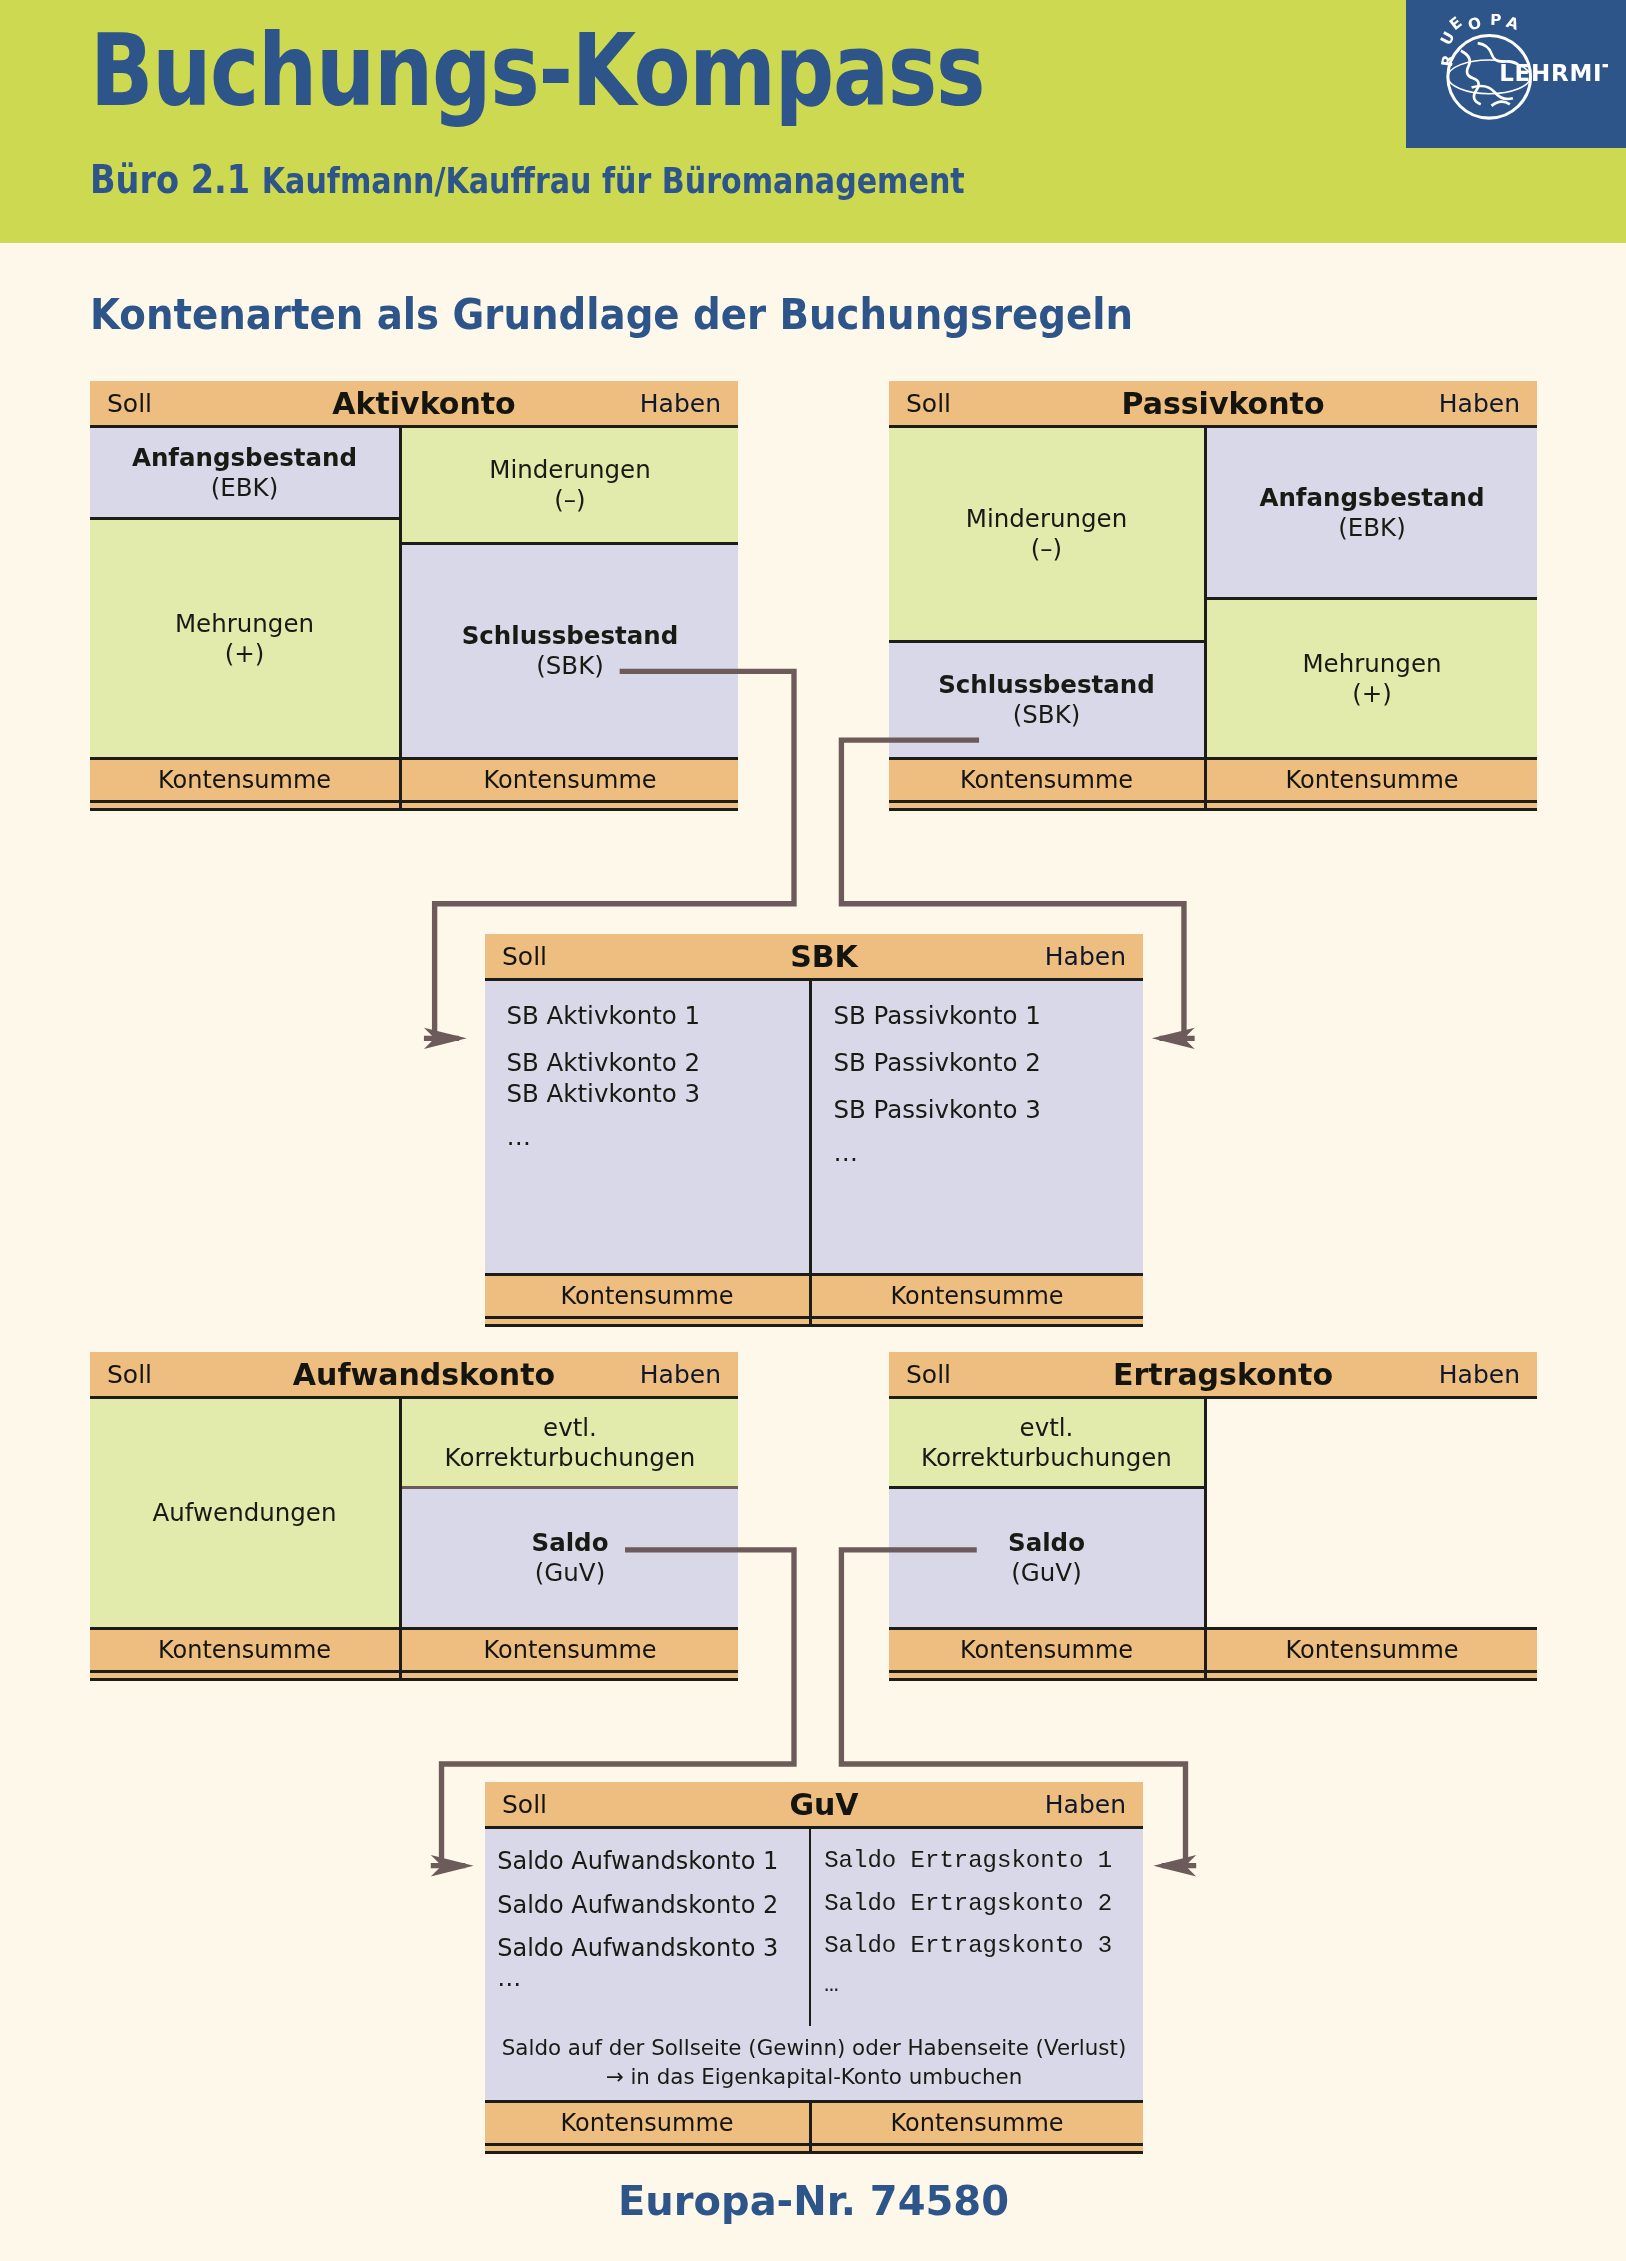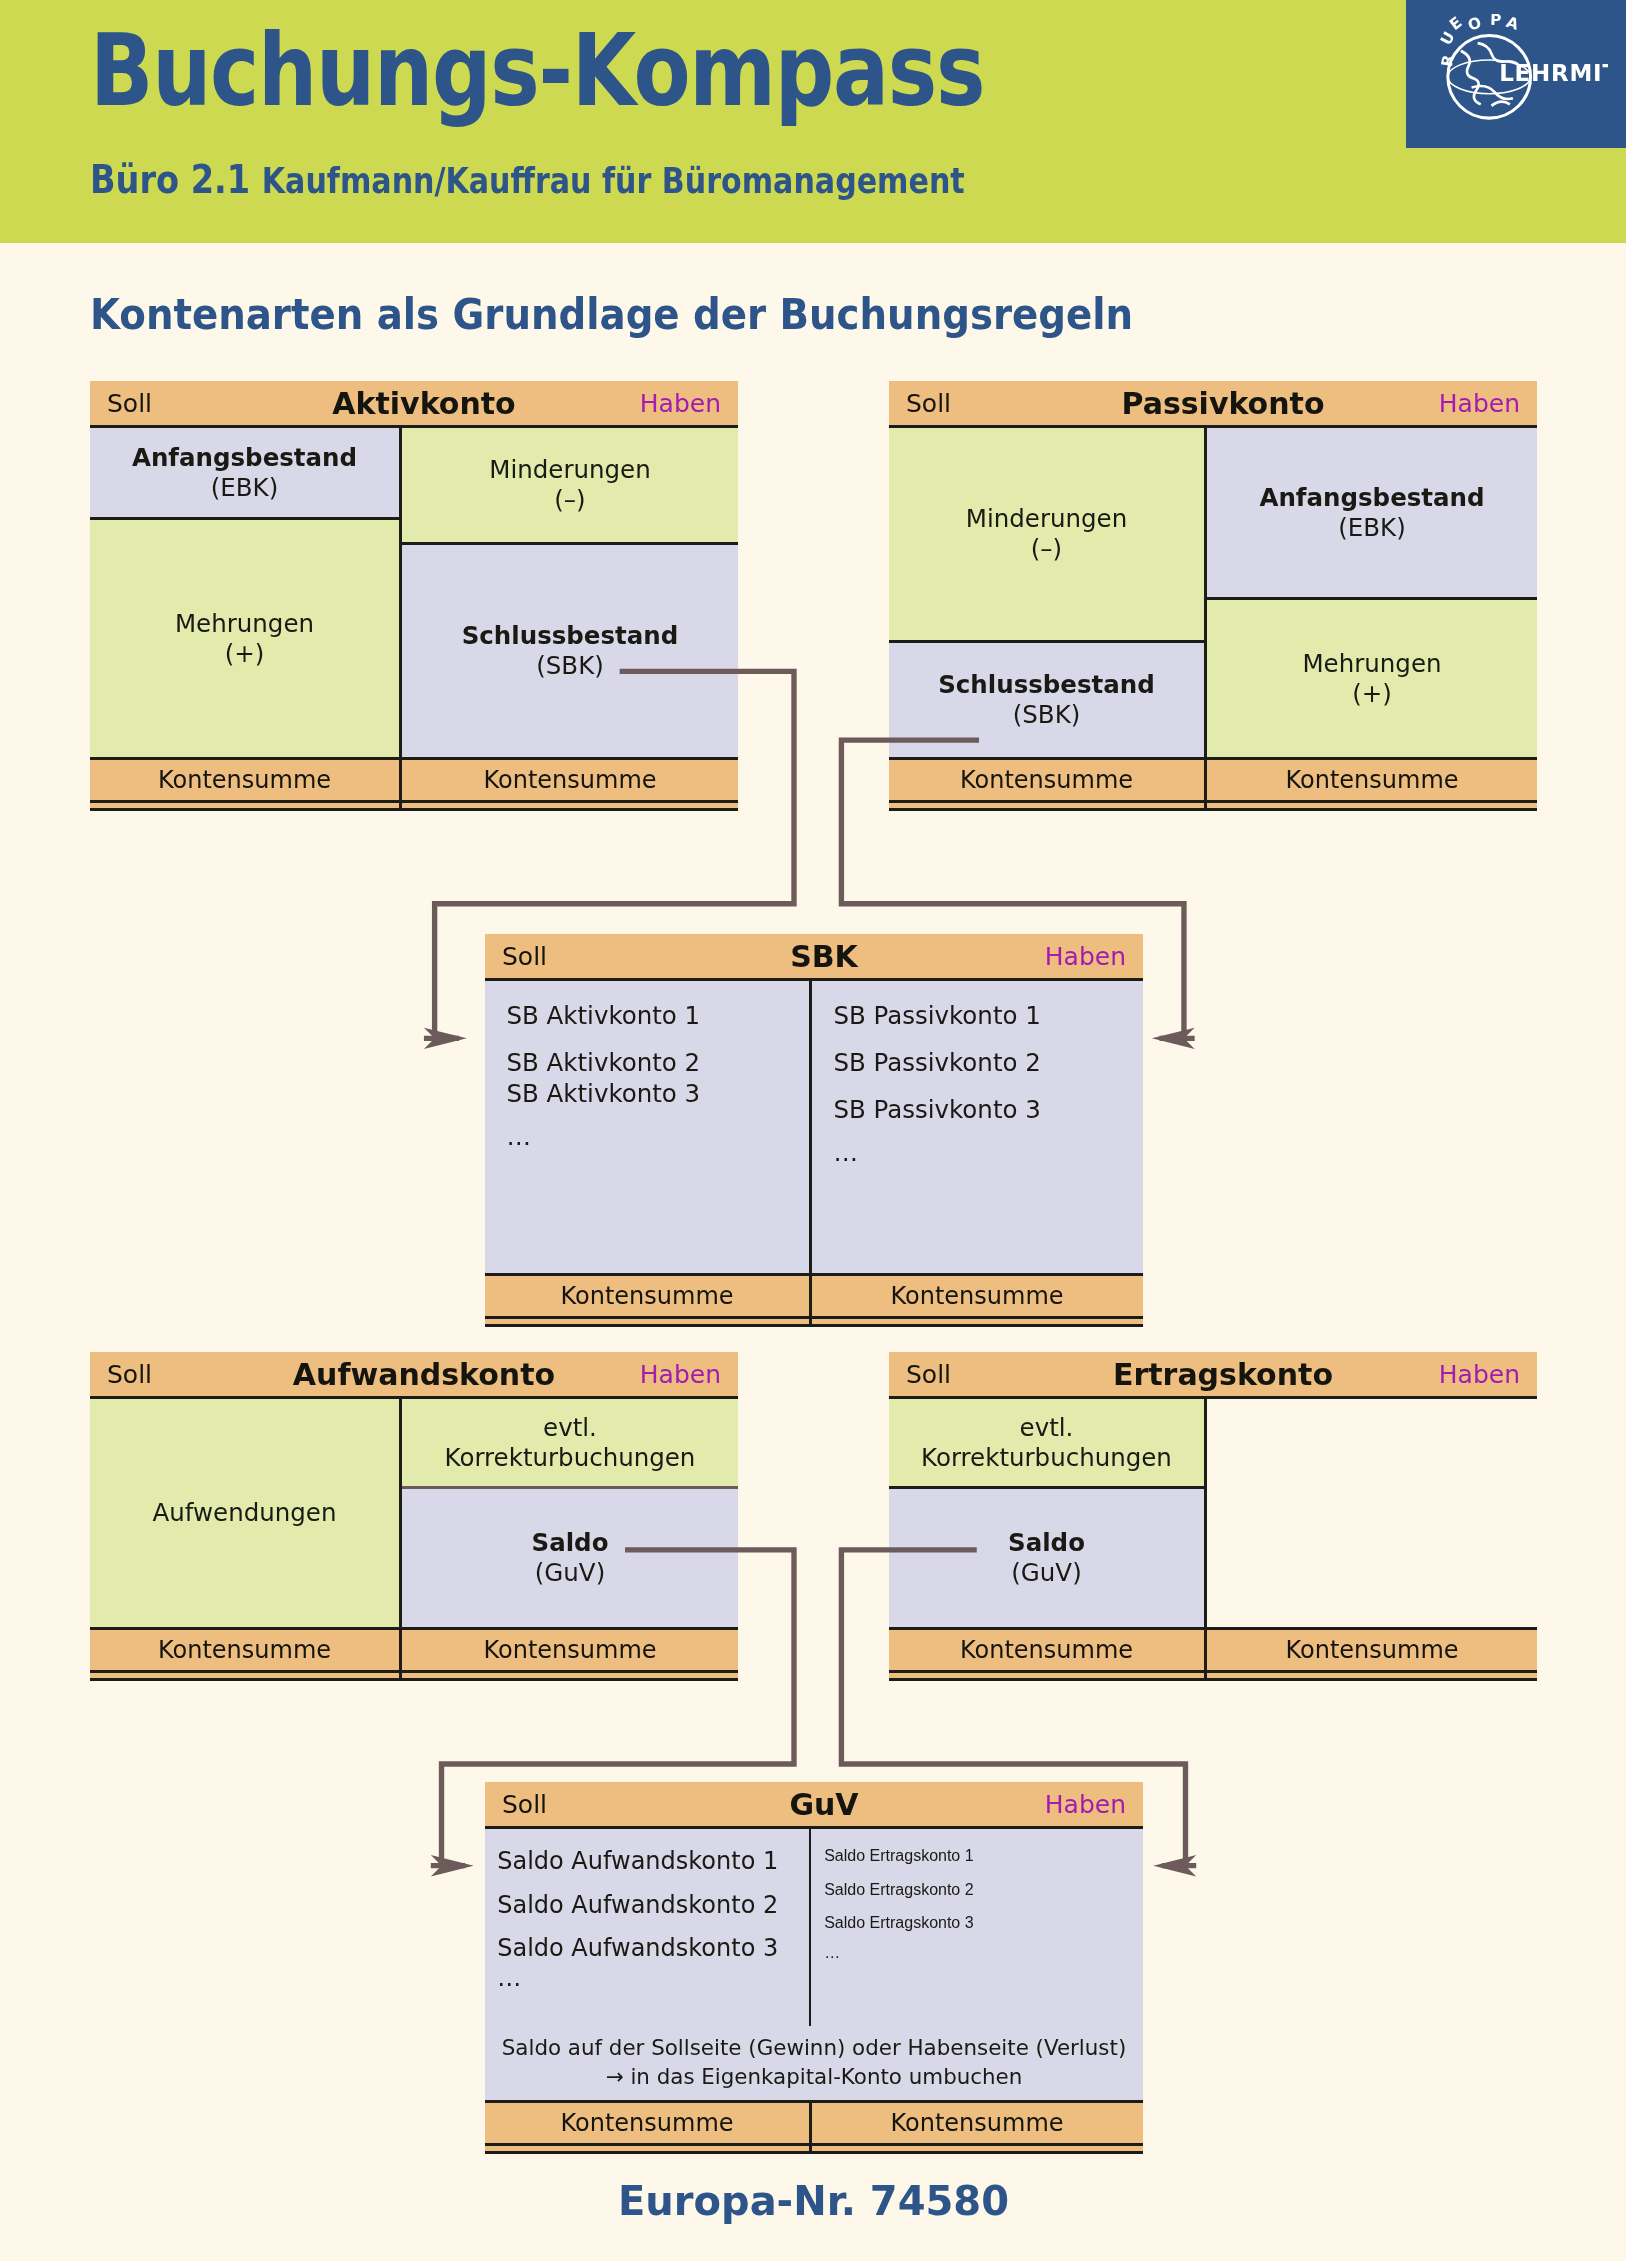--- a/index.html
+++ b/index.html
@@ -53,21 +53,21 @@
     border-bottom:3.1px solid #1c1c18;
     box-sizing:border-box;
   }
   .tacct .thead .soll{
     position:absolute;left:17px;top:50%;transform:translateY(-50%);
     font-size:25px;color:#15150f;font-weight:400;
     font-family:"DejaVu Sans", sans-serif;
   }
   .tacct .thead .haben{
     position:absolute;right:17px;top:50%;transform:translateY(-50%);
-    font-size:25px;color:#a21caf;font-weight:500;
+    font-size:25px;color:#0f172a;font-weight:500;
     font-family:"DejaVu Sans", sans-serif;
   }
   .tacct .thead .tname{
     position:absolute;left:0;right:0;top:50%;transform:translateY(-50%);
     text-align:center;font-size:30px;font-weight:bold;color:#15150f;
     font-family:"DejaVu Sans", sans-serif;
     margin-left:20px;
   }
   .tacct .tbody{position:relative;}
   .cell{
@@ -329,21 +329,21 @@
     <span class="tname">GuV</span>
     <span class="haben">Haben</span>
   </div>
   <div class="tbody" style="height:271px;background:#d8d8e9;padding-left:13px;">
     <div style="position:absolute;left:0;top:0;width:324px;height:197px;padding:18.4px 0 0 12.2px;box-sizing:border-box;font-size:24px;font-family:'DejaVu Sans',sans-serif;color:#1a1a14;">
       <div style="margin-bottom:15.3px;">Saldo Aufwandskonto 1</div>
       <div style="margin-bottom:15.3px;">Saldo Aufwandskonto 2</div>
       <div style="margin-bottom:2px;">Saldo Aufwandskonto 3</div>
       <div>…</div>
     </div>
-    <div style="position:absolute;left:327px;top:0;width:330px;height:197px;padding:18.4px 0 0 12.2px;box-sizing:border-box;font-size:16px;font-family:Liberation Sans, sans-serif;color:#1a1a14;">
+    <div style="position:absolute;left:327px;top:0;width:330px;height:197px;padding:18.4px 0 0 12.2px;box-sizing:border-box;font-size:24px;font-family:Liberation Mono, monospace;color:#1a1a14;">
       <div style="margin-bottom:15.3px;">Saldo Ertragskonto 1</div>
       <div style="margin-bottom:15.3px;">Saldo Ertragskonto 2</div>
       <div style="margin-bottom:12.2px;">Saldo Ertragskonto 3</div>
       <div>…</div>
     </div>
     <div class="vdiv" style="left:324px;top:0;height:197px;background:#1c1c18;width:2.3px;"></div>
     <div style="position:absolute;left:0;top:197px;width:658px;height:73px;display:flex;flex-direction:column;align-items:center;justify-content:center;font-size:21.4px;line-height:1.32;text-align:center;font-family:'DejaVu Sans',sans-serif;color:#1a1a14;">
       <div>Saldo auf der Sollseite (Gewinn) oder Habenseite (Verlust)</div>
       <div>→ in das Eigenkapital-Konto umbuchen</div>
     </div>

